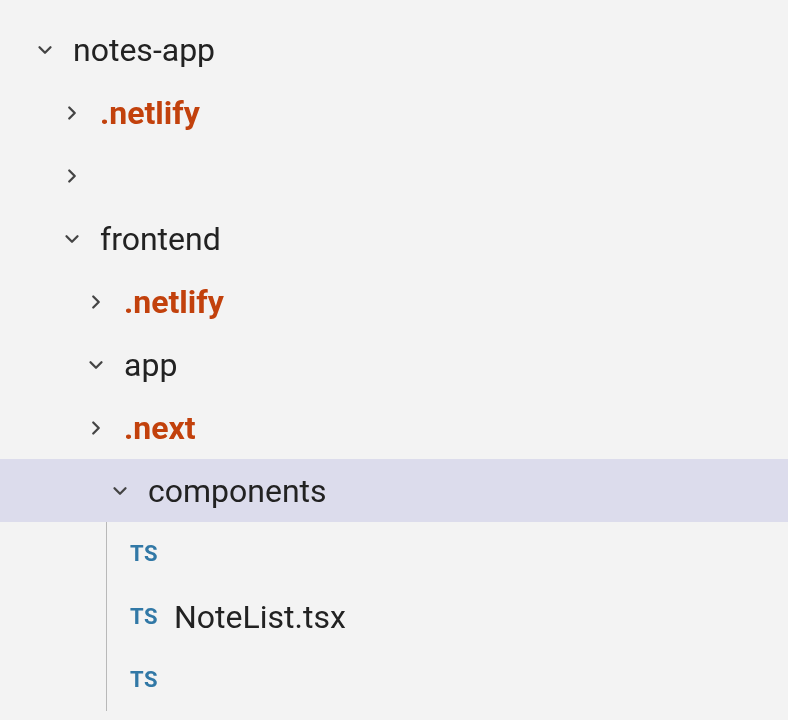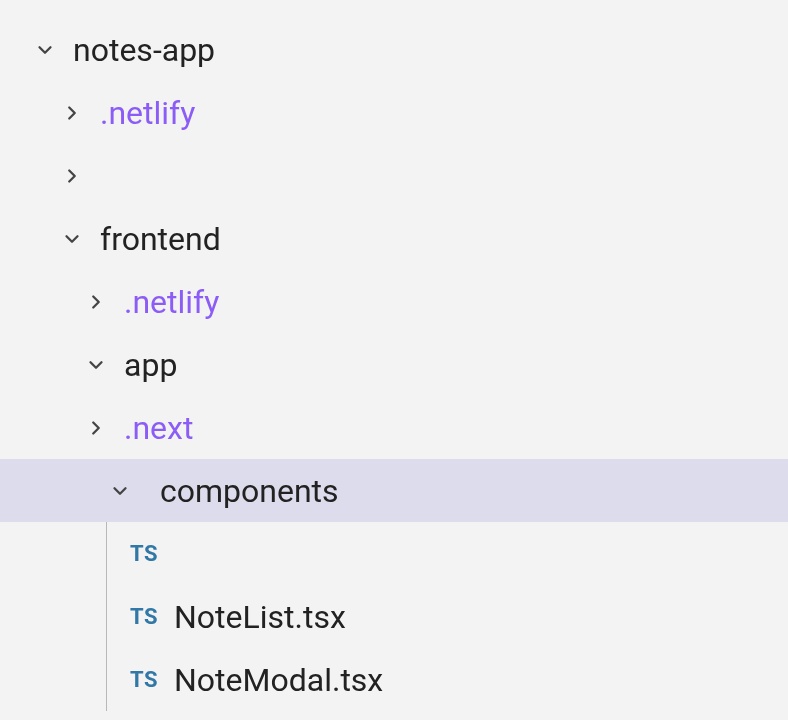--- a/index.html
+++ b/index.html
@@ -23,21 +23,22 @@
       display: flex;
       align-items: center;
       height: 63px;
       cursor: pointer;
       user-select: none;
     }
     .tree-item.selected {
       background: #dcdcec;
     }
     .tree-item.dimmed .label {
-      color: #8b5cf6;
+      color: #c2410c;
+      font-weight: bold;
     }
     .chevron {
       width: 28px;
       height: 28px;
       display: inline-flex;
       align-items: center;
       justify-content: center;
       flex-shrink: 0;
       margin-right: 14px;
     }
@@ -61,21 +62,21 @@
       color: #3178a6;
       margin-right: 8px;
       letter-spacing: 0.5px;
     }
     .label {
       color: #222;
     }
     .indent-0 { padding-left: 31px; }
     .indent-1 { padding-left: 58px; }
     .indent-2 { padding-left: 82px; }
-    .indent-3 { padding-left: 106px; gap: 12px; }
+    .indent-3 { padding-left: 106px; }
     .indent-4 { padding-left: 122px; position: relative; }
     .indent-4::before {
       content: "";
       position: absolute;
       left: 106px;
       top: 0;
       bottom: 0;
       width: 1px;
       background: #b8b8b8;
     }
@@ -163,16 +164,15 @@
     <span class="file-icon">TS</span>
   </div>
 
   <div class="tree-item indent-4">
     <span class="file-icon">TS</span>
     <span class="label">NoteList.tsx</span>
   </div>
 
   <div class="tree-item indent-4 last">
     <span class="file-icon">TS</span>
-    <span class="label">NoteModal.tsx</span>
   </div>
 
 </div>
 
 </body></html>

